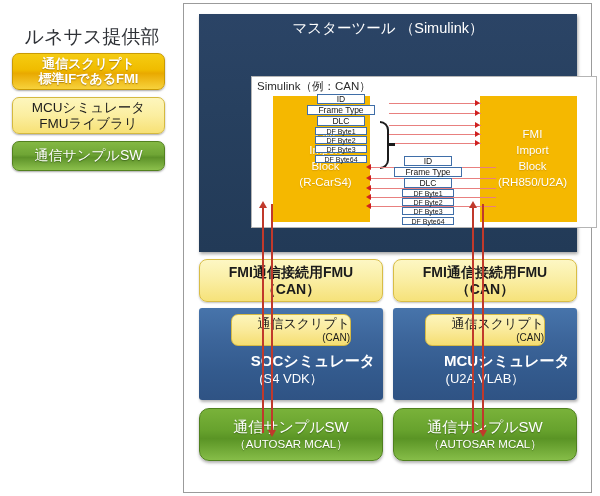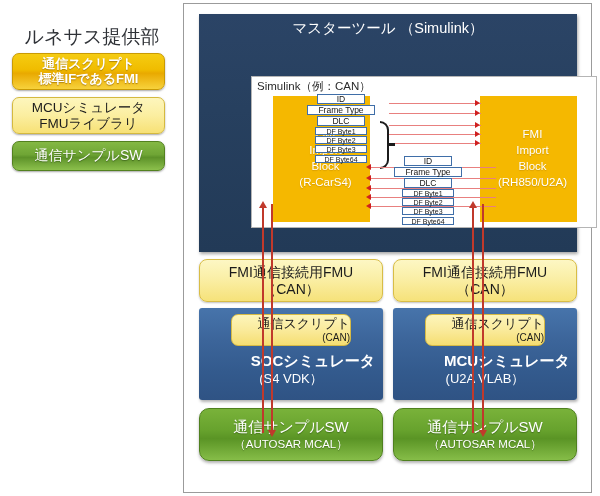--- a/index.html
+++ b/index.html
@@ -142,20 +142,21 @@
 
   
   .fmu-box {
     position:absolute; top:255px; width:184px; height:43px;
     border-radius:8px;
     background: linear-gradient(to bottom,#fdf7c4 0%, #faeea4 48%, #f6e27a 100%);
     border:1px solid #d8bd46;
     display:flex; flex-direction:column; align-items:center; justify-content:center;
     color:#1b1b1b; font-size:14px; line-height:1.2;
     box-shadow: 0 1px 2px rgba(0,0,0,0.25);
+    font-weight: bold;
   }
   #fmu-left  { left:15px; }
   #fmu-right { left:209px; }
 
   
   .sim-box {
     position:absolute; top:304px; width:184px; height:92px;
     background: linear-gradient(to bottom,#4774ab 0%, #3c659a 35%, #335a8d 70%, #2f5384 100%);
     border-radius:3px;
     box-shadow: 1px 2px 3px rgba(0,0,0,0.3);

